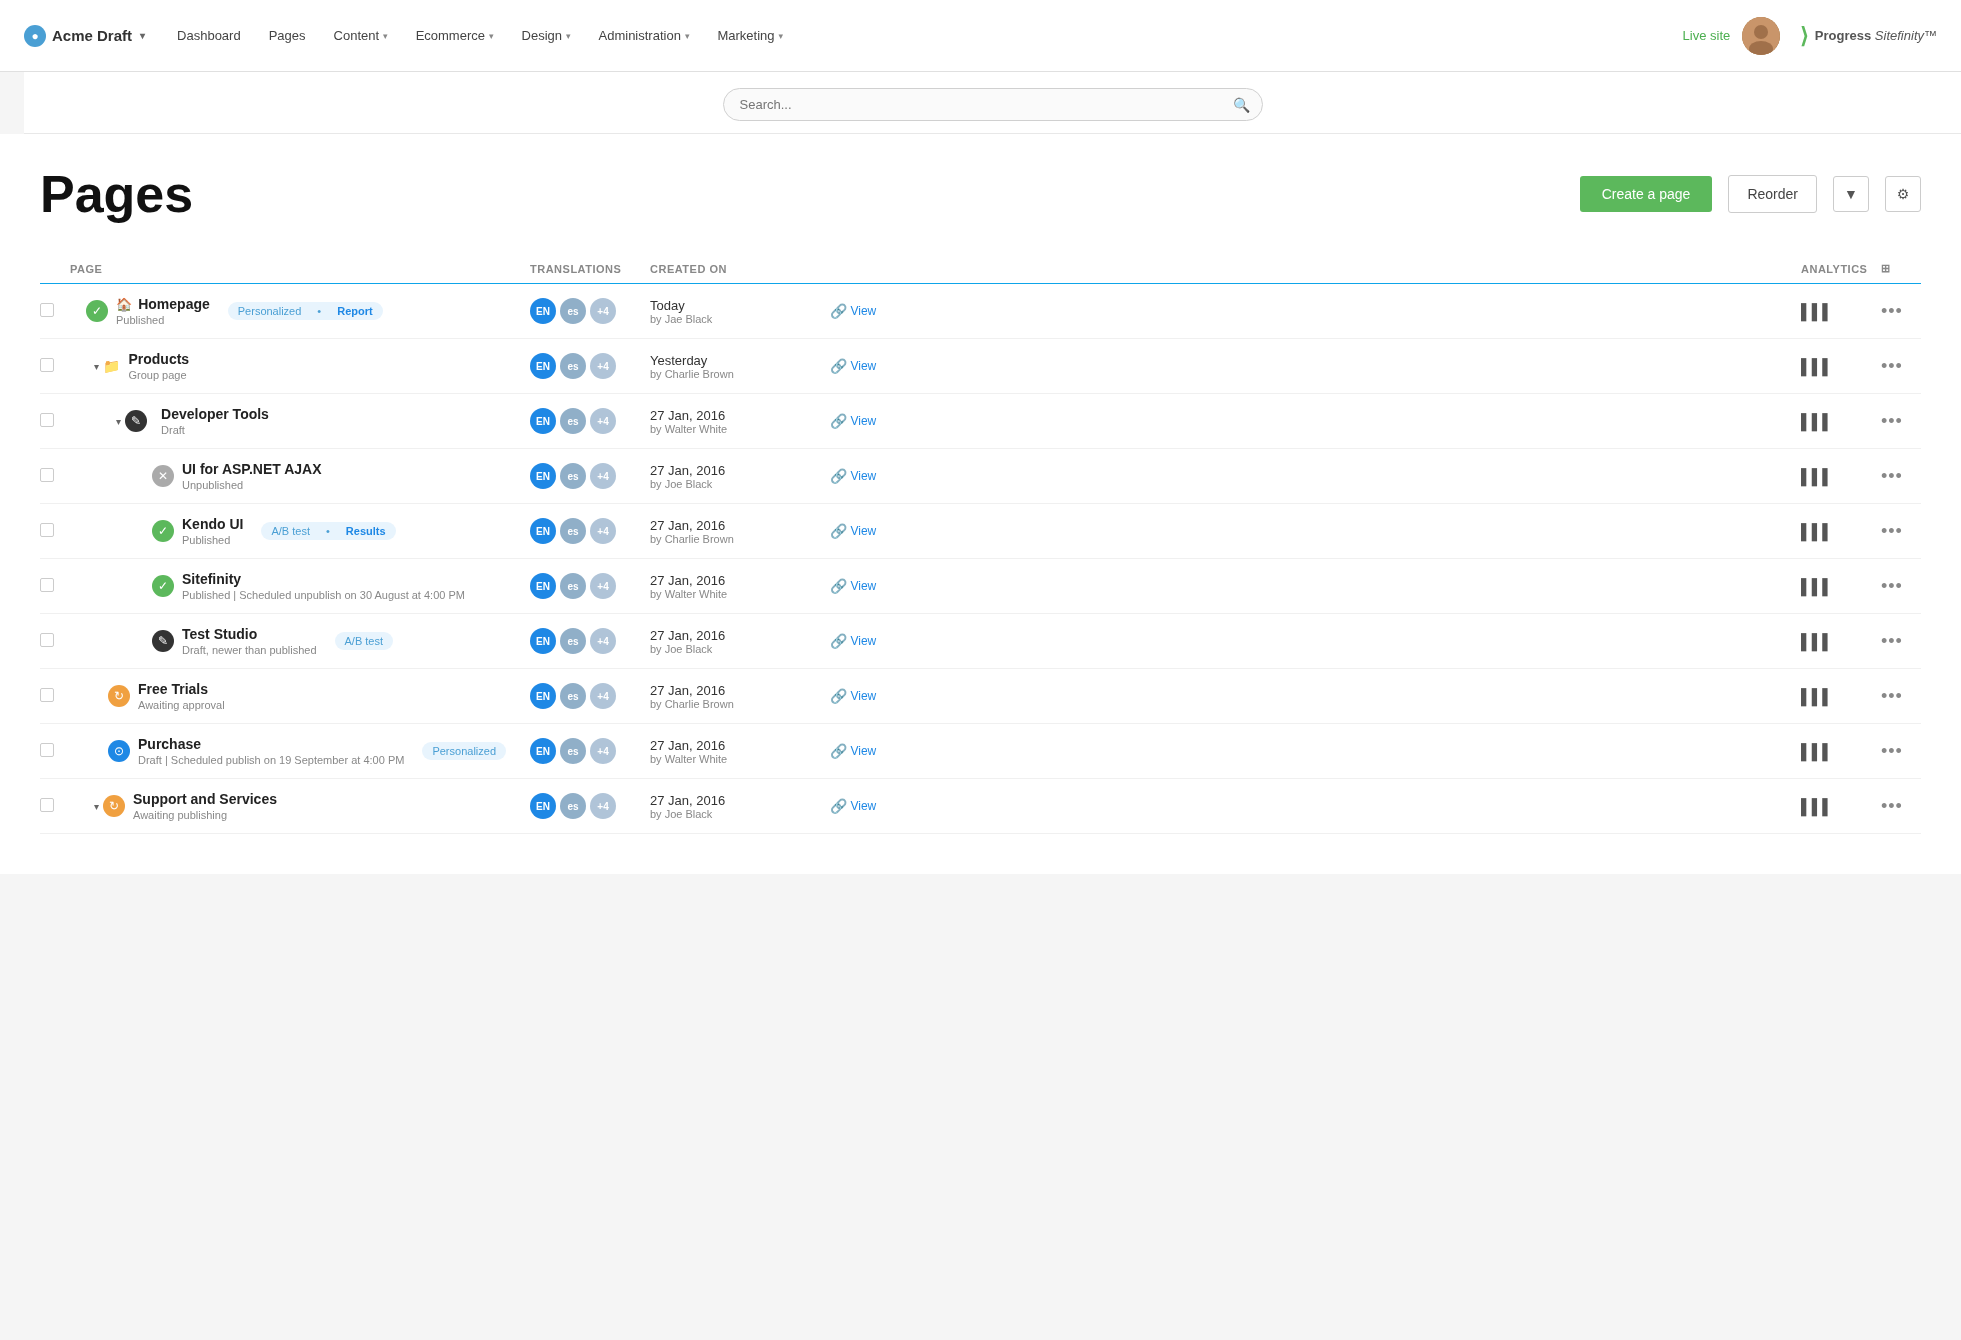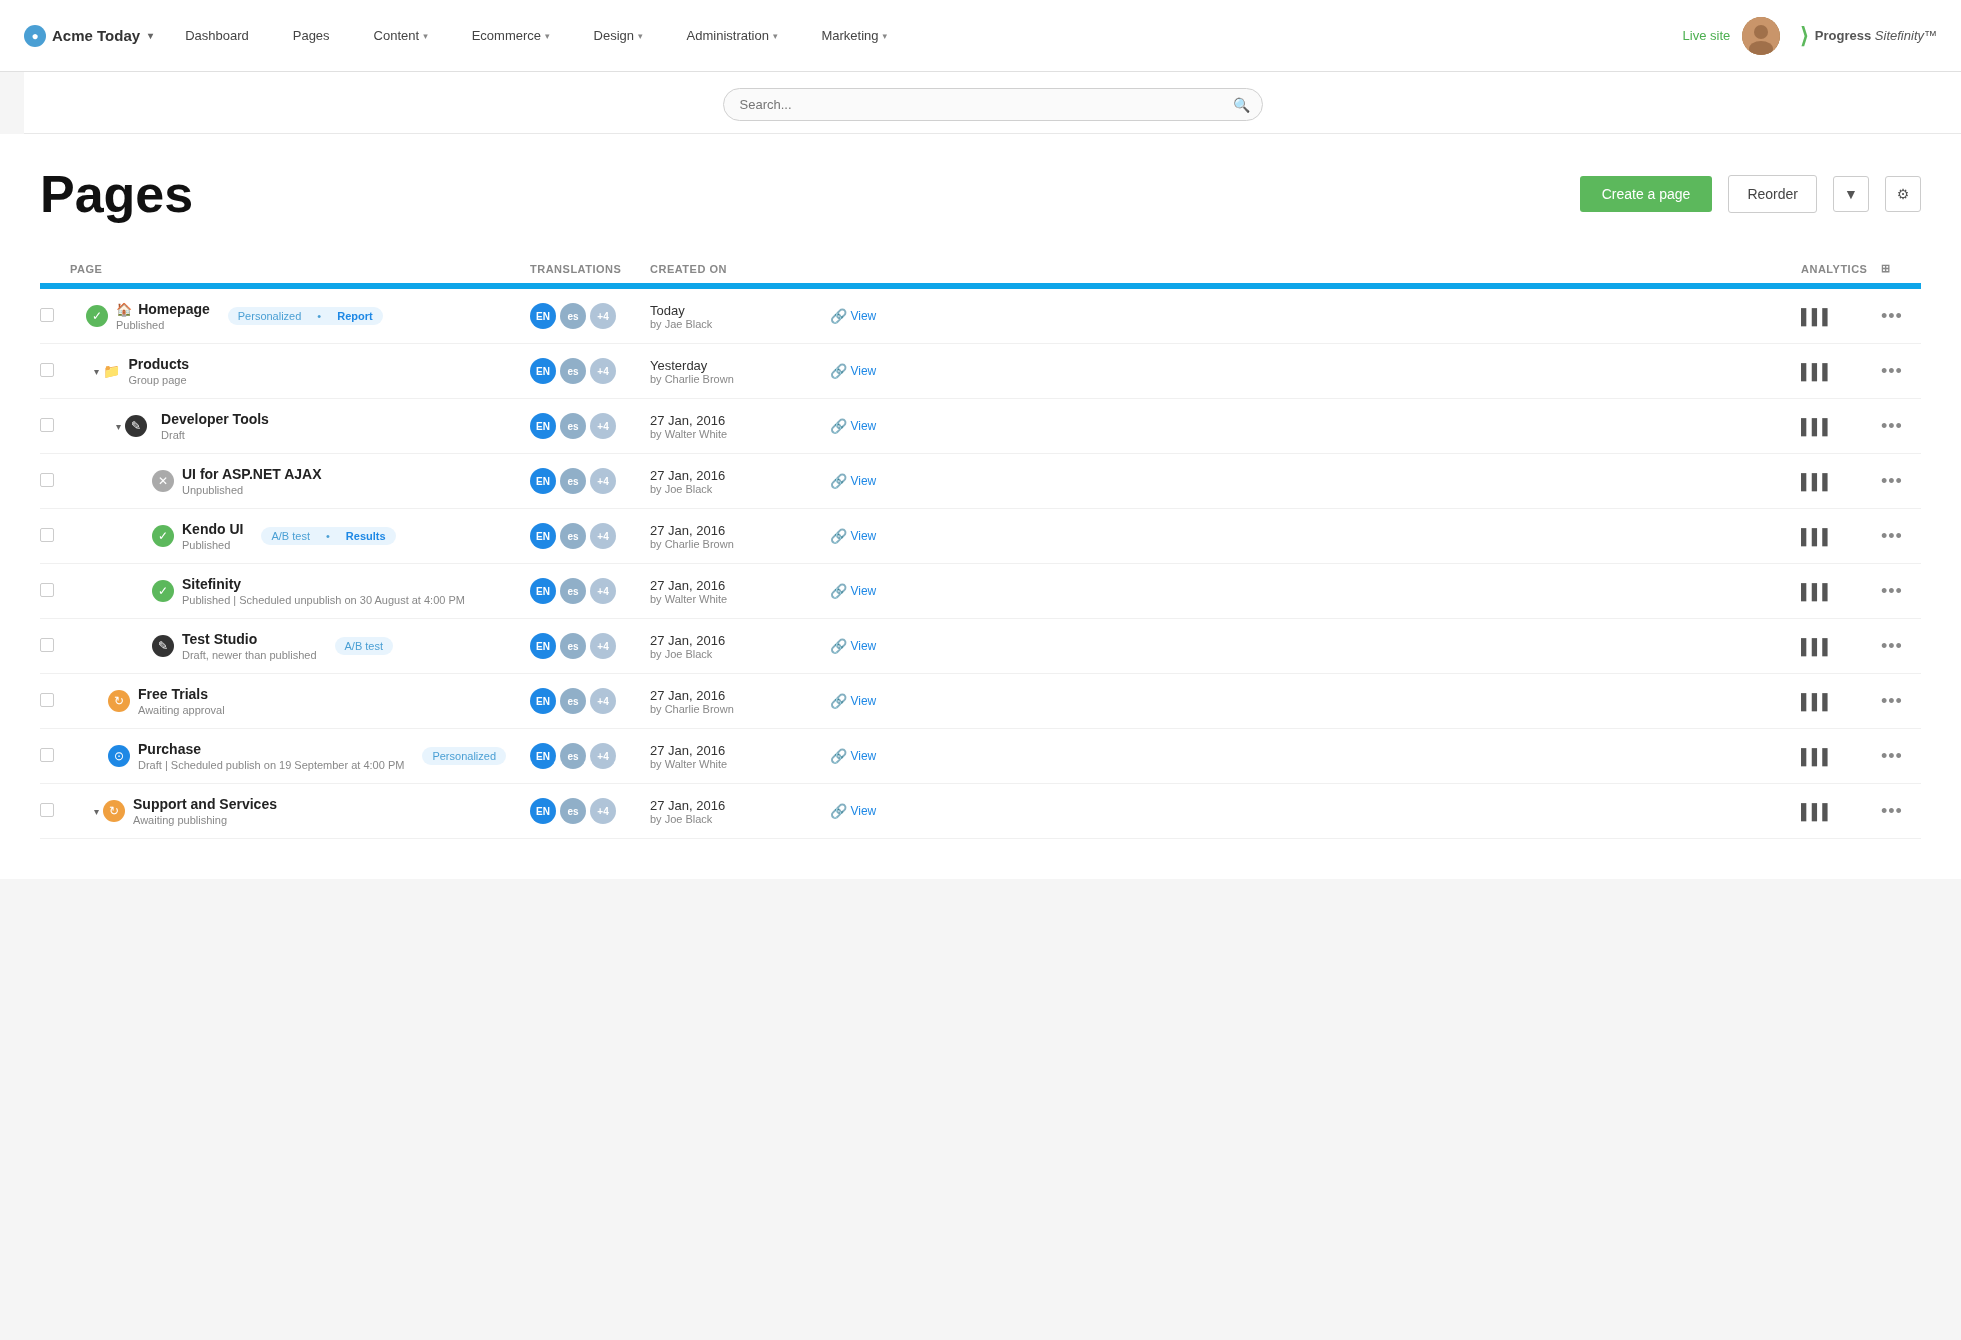--- a/index.html
+++ b/index.html
@@ -31,21 +31,21 @@
       width: 22px; height: 22px;
       background: #4a9fd4;
       border-radius: 50%;
       display: flex; align-items: center; justify-content: center;
       color: #fff; font-size: 12px;
     }
     .topbar-brand .chevron { font-size: 10px; color: #666; margin-left: 2px; }
     .nav-items {
       display: flex;
       align-items: flex-start;
-      gap: 16px;
+      gap: 0;
       flex: 1;
     }
     .nav-item {
       padding: 0 14px;
       height: 72px;
       display: flex;
       align-items: center;
       gap: 4px;
       font-size: 13px;
       color: #444;
@@ -172,21 +172,21 @@
       font-size: 14px;
       color: #555;
     }
 
     
     .pages-table {
       width: 100%;
       border-collapse: collapse;
     }
     .pages-table thead tr {
-      border-bottom: 6px solid #0ea5e9;
+      border-bottom: 1px solid #0ea5e9;
     }
     .pages-table thead th {
       text-align: left;
       font-size: 11px;
       font-weight: 600;
       color: #888;
       text-transform: uppercase;
       letter-spacing: 0.5px;
       padding: 8px 8px 8px 0;
     }
@@ -313,21 +313,21 @@
       cursor: pointer;
       display: inline-block;
     }
   </style>
 </head>
 <body>
 
 <div class="topbar">
   <div class="topbar-brand">
     <div class="globe-icon">●</div>
-    <span>Acme Today</span>
+    <span>Acme Draft</span>
     <span class="chevron">▾</span>
   </div>
   <div class="nav-items">
     <div class="nav-item">
       <span>Dashboard</span>
     </div>
     <div class="nav-item">
       <span>Pages</span>
     </div>
     <div class="nav-item">

